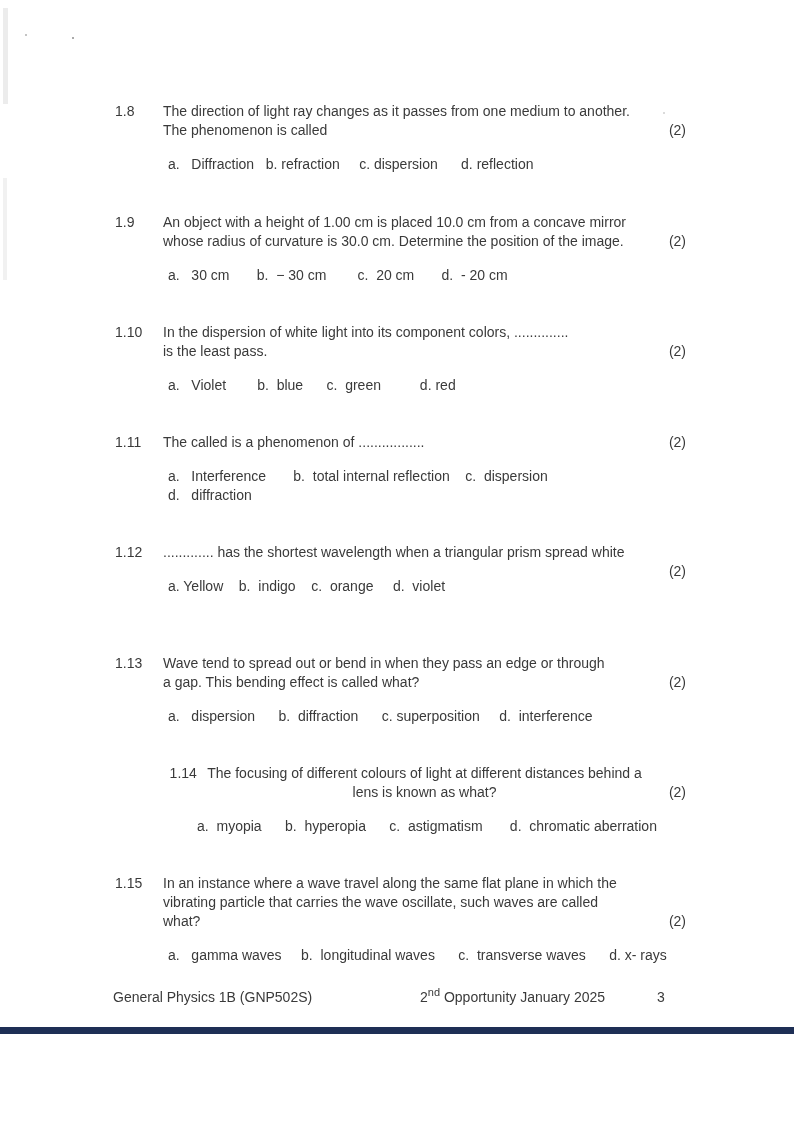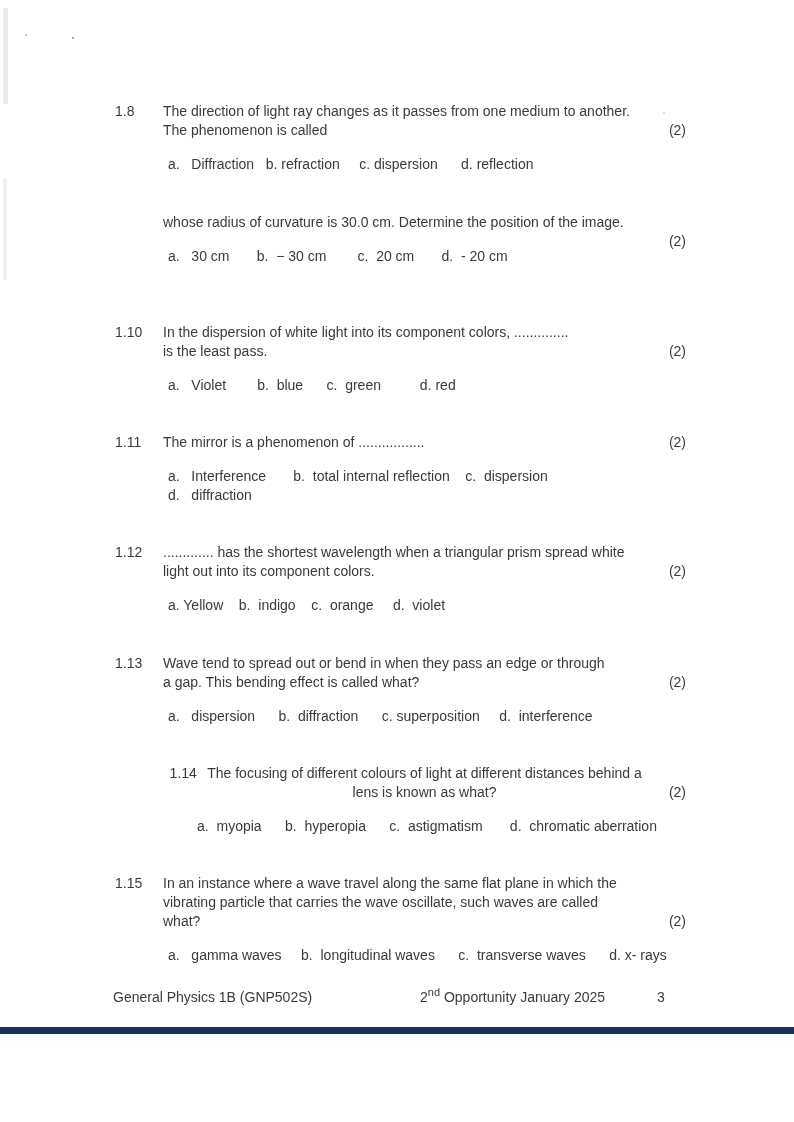--- a/index.html
+++ b/index.html
@@ -95,48 +95,48 @@
   <section class="q" style="top:102px;">
     <div class="qrow"><span class="qnum">1.8</span><span>The direction of light ray changes as it passes from one medium to another.</span></div>
     <div class="qrow cont"><span>The phenomenon is called</span></div>
     <div class="opts">
       <div class="optline">a.   Diffraction   b. refraction     c. dispersion      d. reflection</div>
     </div>
     <span class="marks" style="top:19px;">(2)</span>
   </section>
 
   <section class="q" style="top:213px;">
+    <div class="qrow"><span class="qnum">1.9</span><span>An object with a height of 1.00 cm is placed 10.0 cm from a concave mirror</span></div>
     <div class="qrow cont"><span>whose radius of curvature is 30.0 cm. Determine the position of the image.</span></div>
     <div class="opts">
       <div class="optline">a.   30 cm       b.  − 30 cm        c.  20 cm       d.  - 20 cm</div>
     </div>
     <span class="marks" style="top:19px;">(2)</span>
   </section>
 
   <section class="q" style="top:323px;">
     <div class="qrow"><span class="qnum">1.10</span><span>In the dispersion of white light into its component colors, ..............</span></div>
     <div class="qrow cont"><span>is the least pass.</span></div>
     <div class="opts">
       <div class="optline">a.   Violet        b.  blue      c.  green          d. red</div>
     </div>
     <span class="marks" style="top:19px;">(2)</span>
   </section>
 
   <section class="q" style="top:433px;">
-    <div class="qrow"><span class="qnum">1.11</span><span>The mirror is a phenomenon of .................</span></div>
+    <div class="qrow"><span class="qnum">1.11</span><span>The called is a phenomenon of .................</span></div>
     <div class="opts">
       <div class="optline">a.   Interference       b.  total internal reflection    c.  dispersion</div>
       <div class="optline">d.   diffraction</div>
     </div>
     <span class="marks" style="top:0px;">(2)</span>
   </section>
 
   <section class="q" style="top:543px;">
     <div class="qrow"><span class="qnum">1.12</span><span>............. has the shortest wavelength when a triangular prism spread white</span></div>
-    <div class="qrow cont"><span>light out into its component colors.</span></div>
     <div class="opts">
       <div class="optline">a. Yellow    b.  indigo    c.  orange     d.  violet</div>
     </div>
     <span class="marks" style="top:19px;">(2)</span>
   </section>
 
   <section class="q" style="top:654px;">
     <div class="qrow"><span class="qnum">1.13</span><span>Wave tend to spread out or bend in when they pass an edge or through</span></div>
     <div class="qrow cont"><span>a gap. This bending effect is called what?</span></div>
     <div class="opts">

